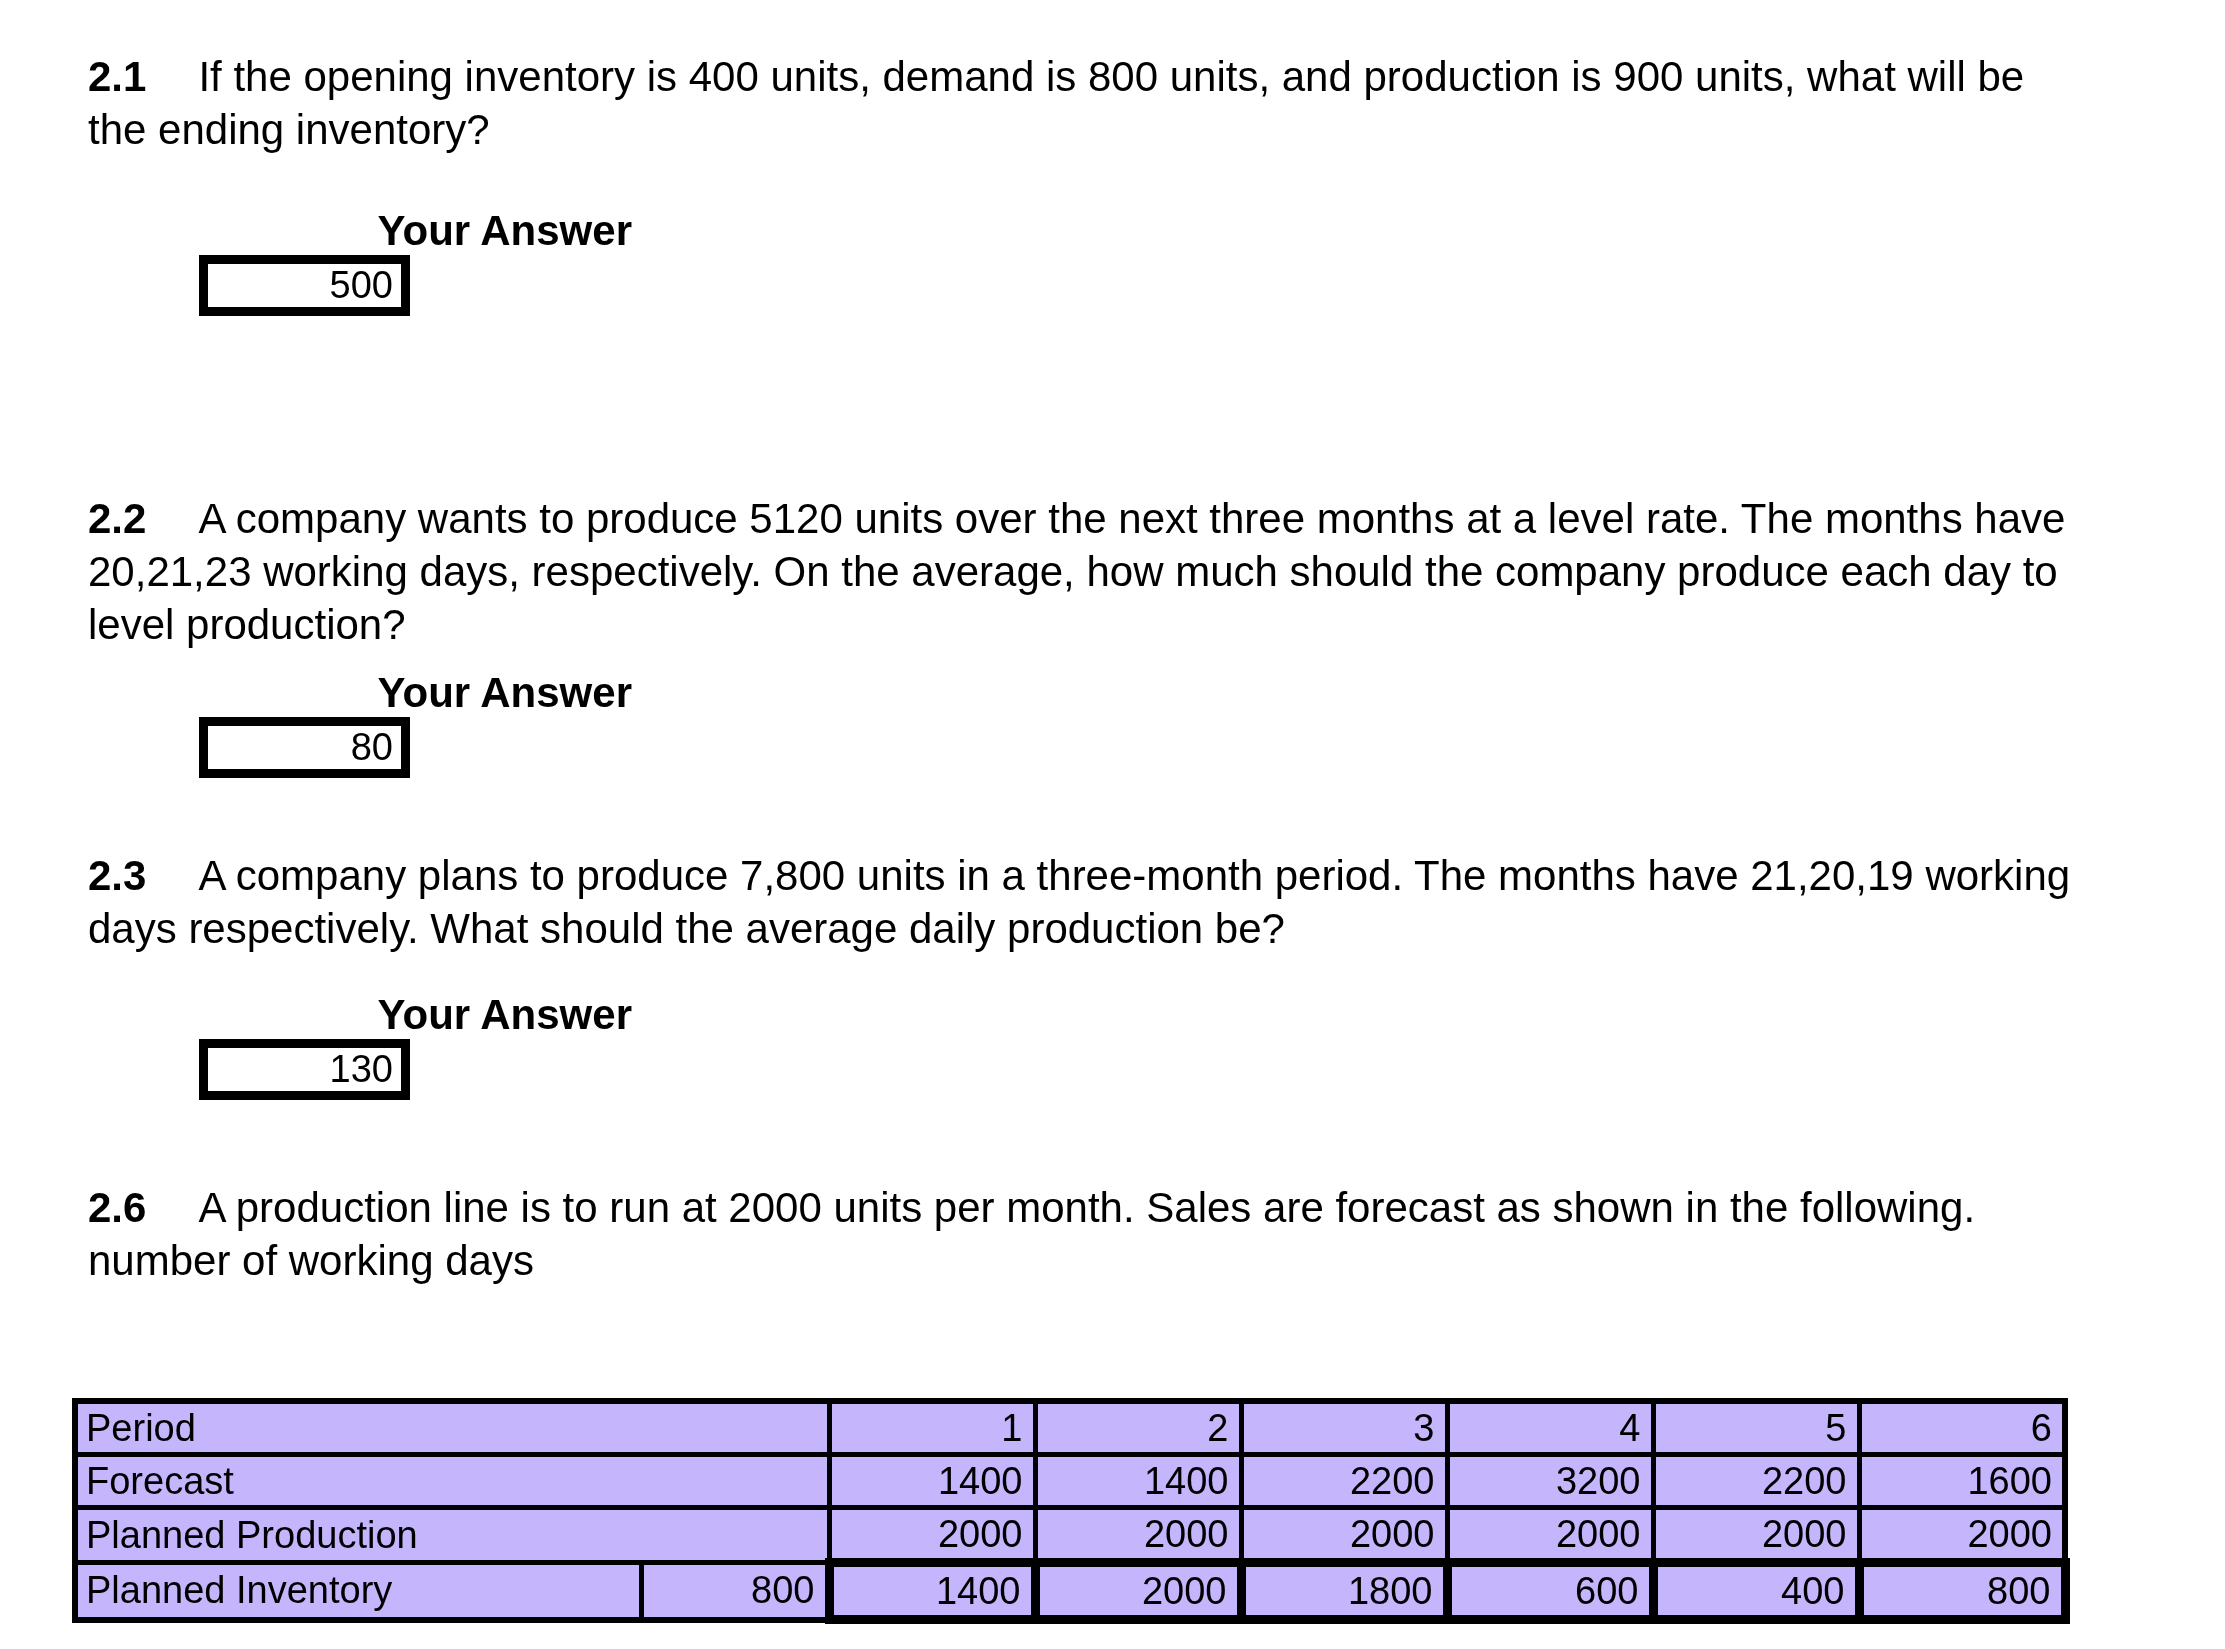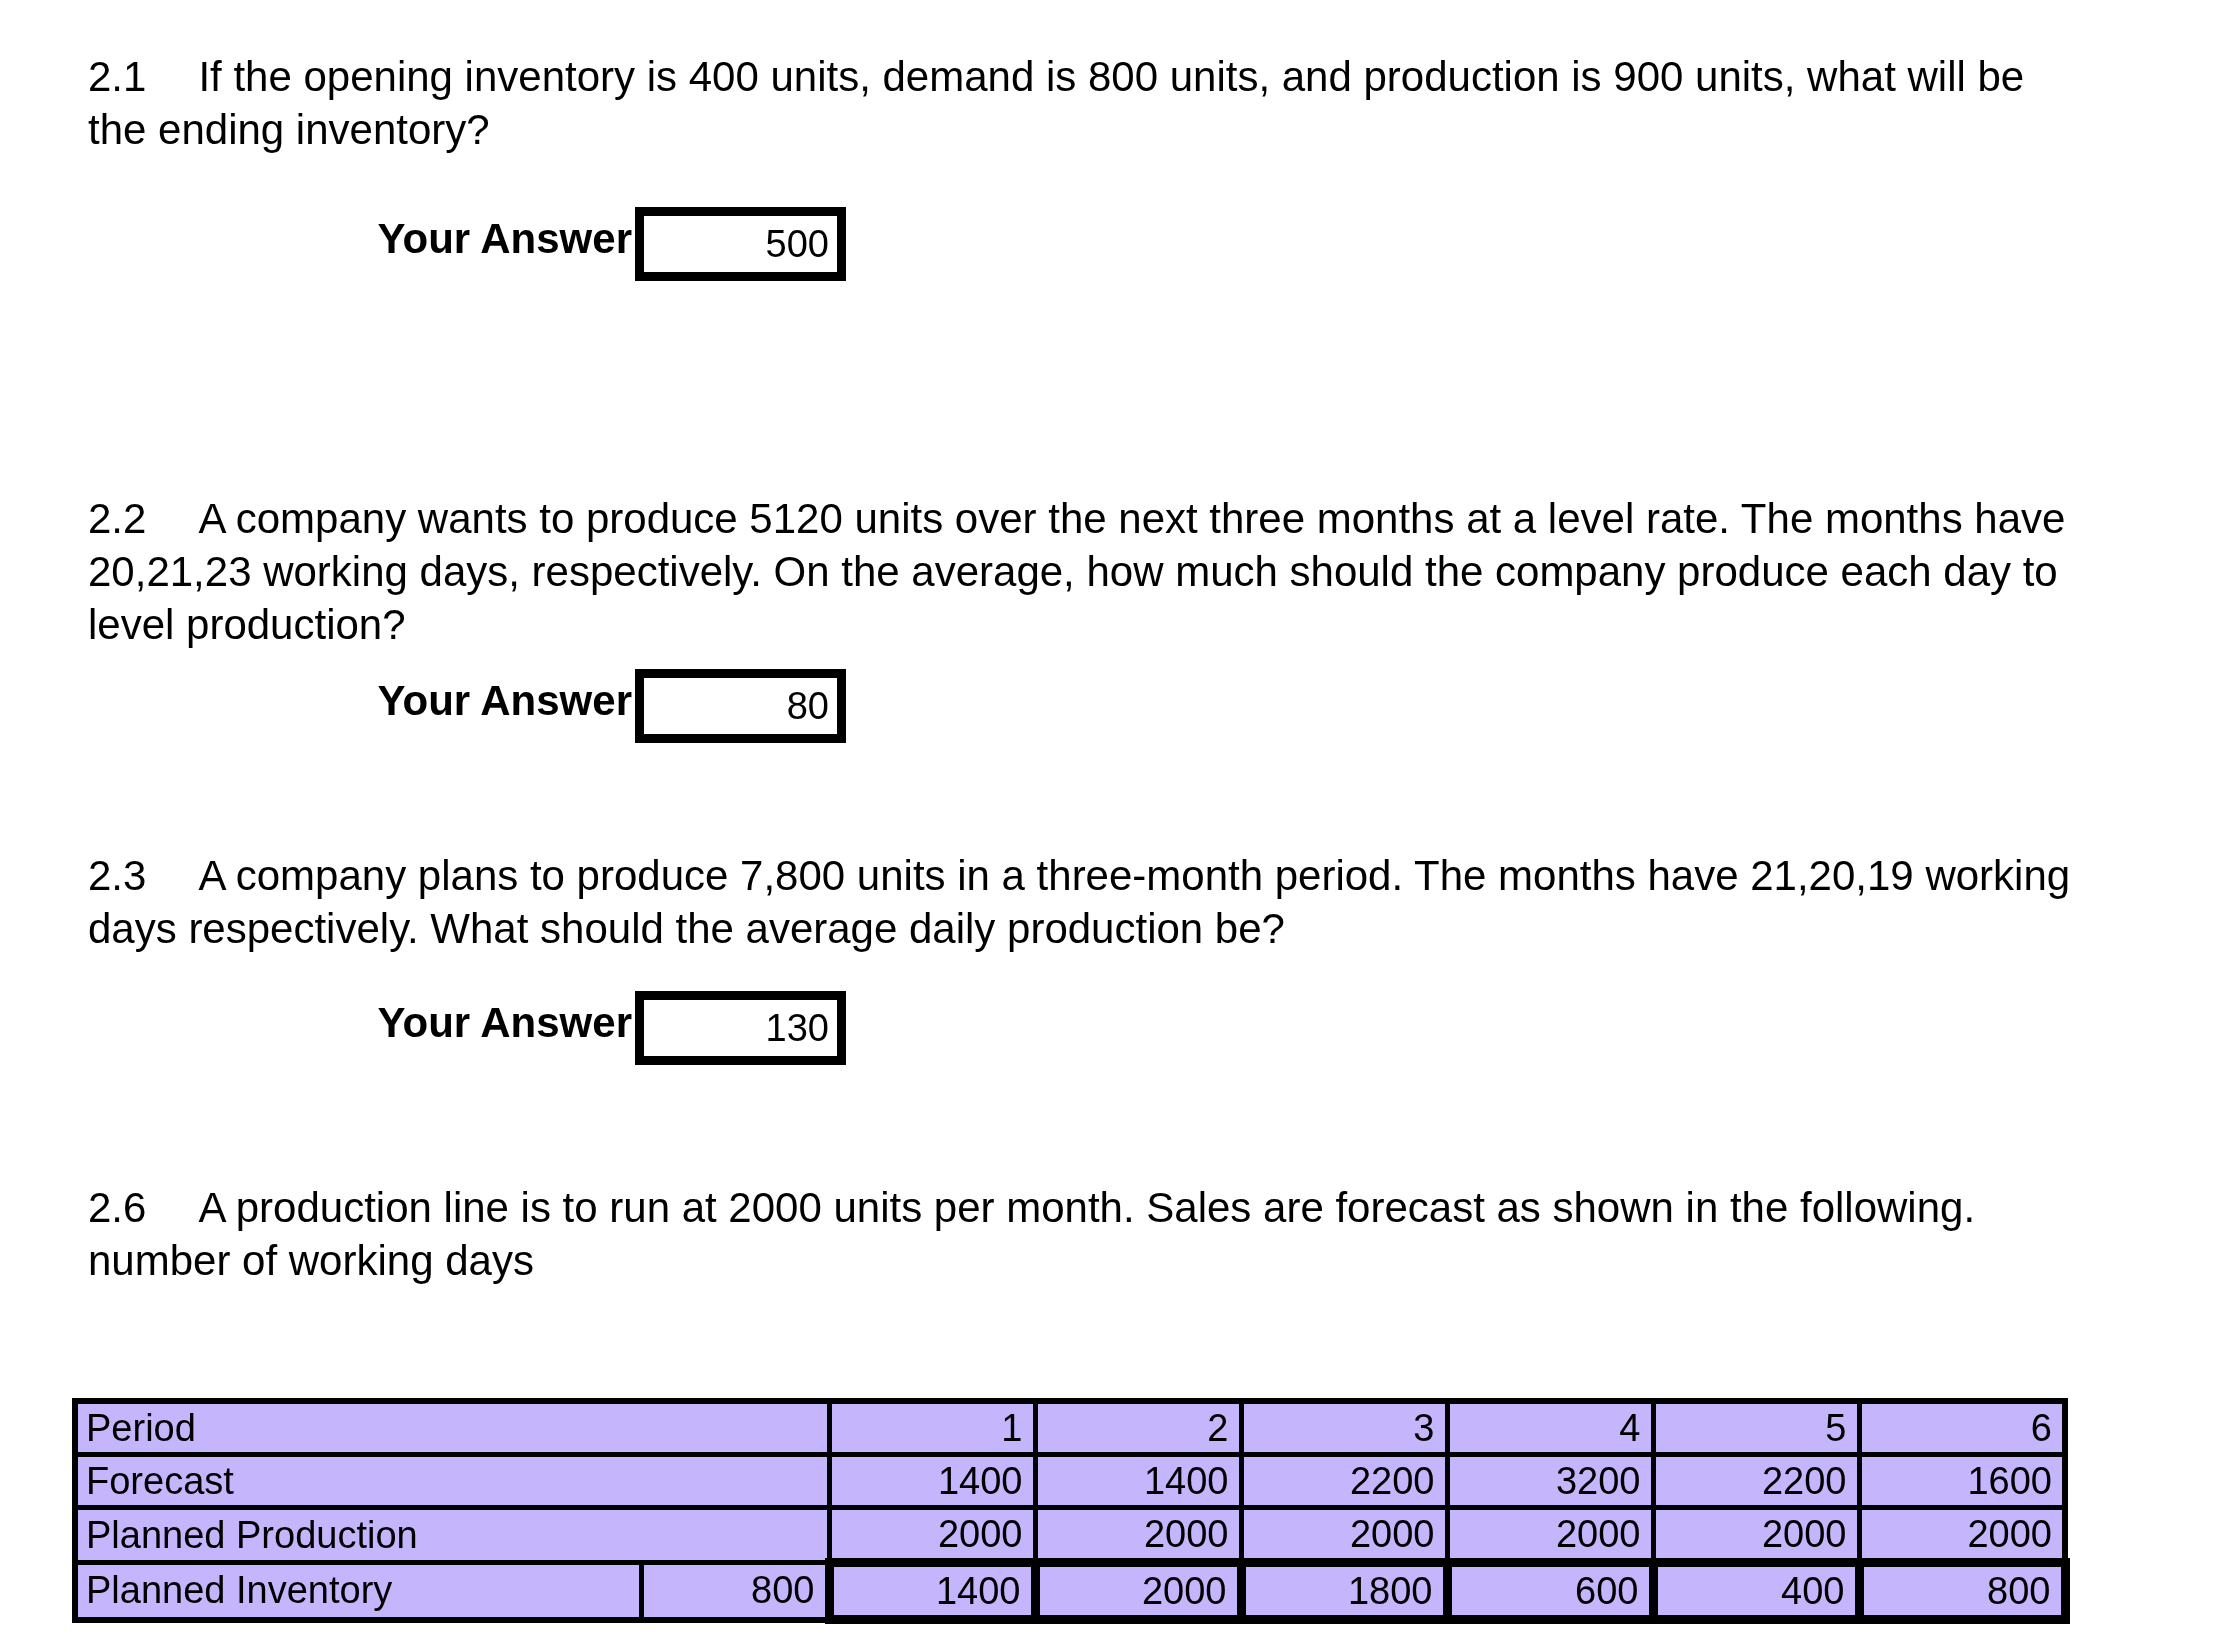--- a/index.html
+++ b/index.html
@@ -13,32 +13,33 @@
     overflow: hidden;
   }
   .question {
     position: absolute;
     left: 88px;
     font-size: 42px;
     line-height: 53px;
     white-space: nowrap;
   }
   .qline { white-space: nowrap; }
-  .qnum { font-weight: 400; margin-right: 52px; display: inline-block; }
+  .qnum { font-weight: 700; margin-right: 52px; display: inline-block; }
   #q1 { top: 50px; }
   #q2 { top: 492px; }
   #q3 { top: 849px; }
   #q4 { top: 1153px; margin-top: 28px; }
 
   .answer-row {
     position: absolute;
     left: 199px;
     display: flex;
     align-items: stretch;
     height: 64px;
+    flex-direction: column;
   }
   #a1 { top: 207px; }
   #a2 { top: 669px; }
   #a3 { top: 991px; }
   .answer-label {
     width: 433px;
     display: flex;
     align-items: center;
     justify-content: flex-end;
     font-weight: 700;

